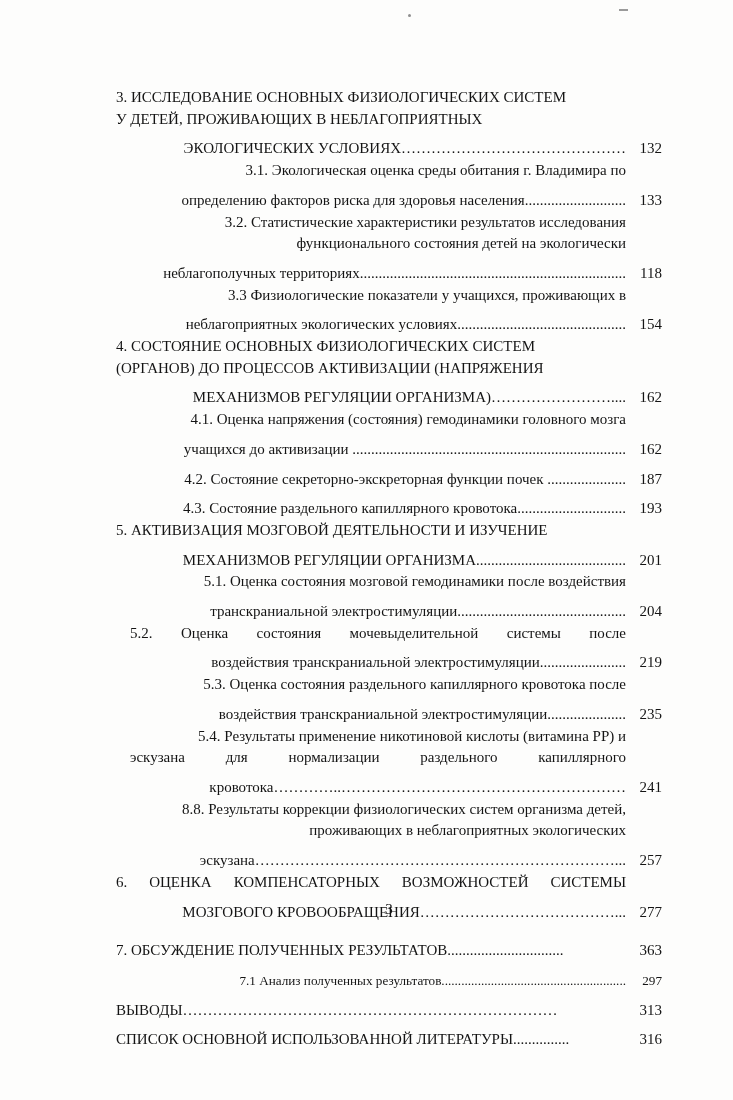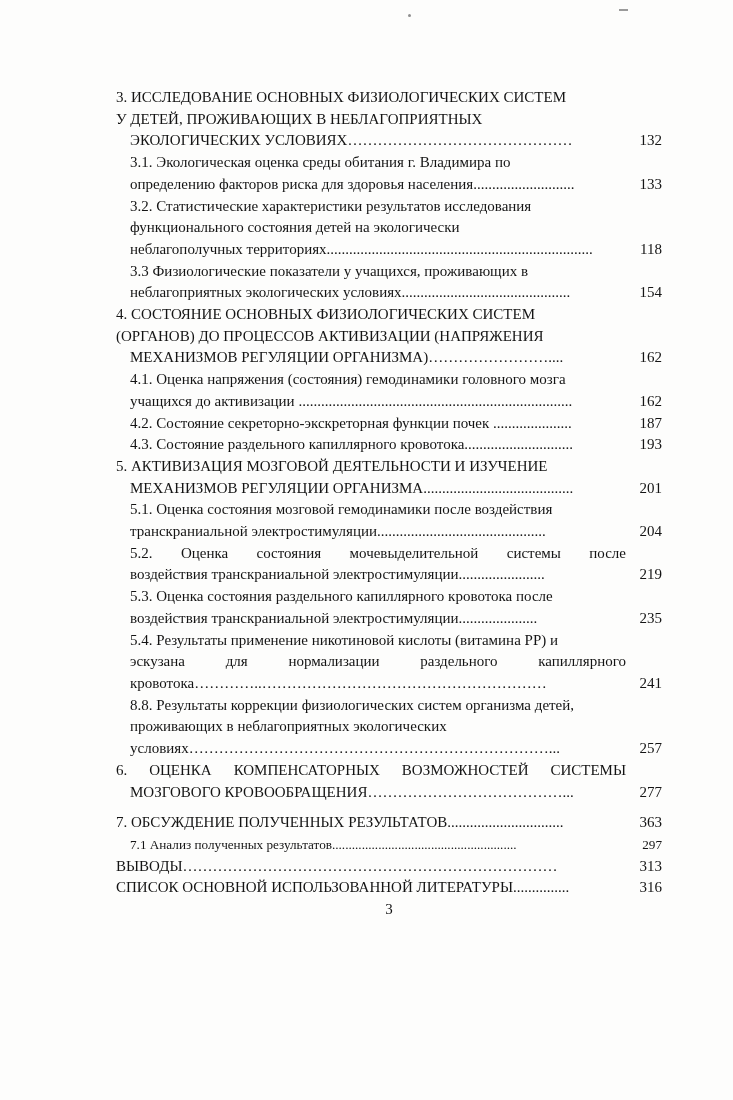--- a/index.html
+++ b/index.html
@@ -31,22 +31,23 @@
   .row .t {
     flex: 1 1 auto;
     white-space: nowrap;
     overflow: hidden;
     min-width: 0;
   }
   .row .pg {
     flex: 0 0 36px;
     text-align: right;
     white-space: nowrap;
-  }
-  .row.ind .t { padding-left: 14px; }
+    margin-top: 8px;
+  }
+  .row.ind .t { padding-left: 14px; text-align: right; }
   .row .t.just {
     white-space: normal;
     text-align: justify;
     text-align-last: justify;
   }
   .row.small { font-size: 13.2px; }
   .row.gap { margin-top: 9px; }
   .footer {
     position: absolute;
     left: 116px;
@@ -225,21 +226,21 @@
     <span class="t">8.8. Результаты коррекции физиологических систем организма детей,</span>
     <span class="pg"></span>
   </div>
 
   <div class="row ind">
     <span class="t">проживающих в неблагоприятных экологических</span>
     <span class="pg"></span>
   </div>
 
   <div class="row ind">
-    <span class="t">условиях………………………………………………………………...</span>
+    <span class="t">эскузана………………………………………………………………...</span>
     <span class="pg">257</span>
   </div>
 
   <div class="row">
     <span class="t just">6. ОЦЕНКА КОМПЕНСАТОРНЫХ ВОЗМОЖНОСТЕЙ СИСТЕМЫ</span>
     <span class="pg"></span>
   </div>
 
   <div class="row ind">
     <span class="t">МОЗГОВОГО КРОВООБРАЩЕНИЯ…………………………………...</span>

